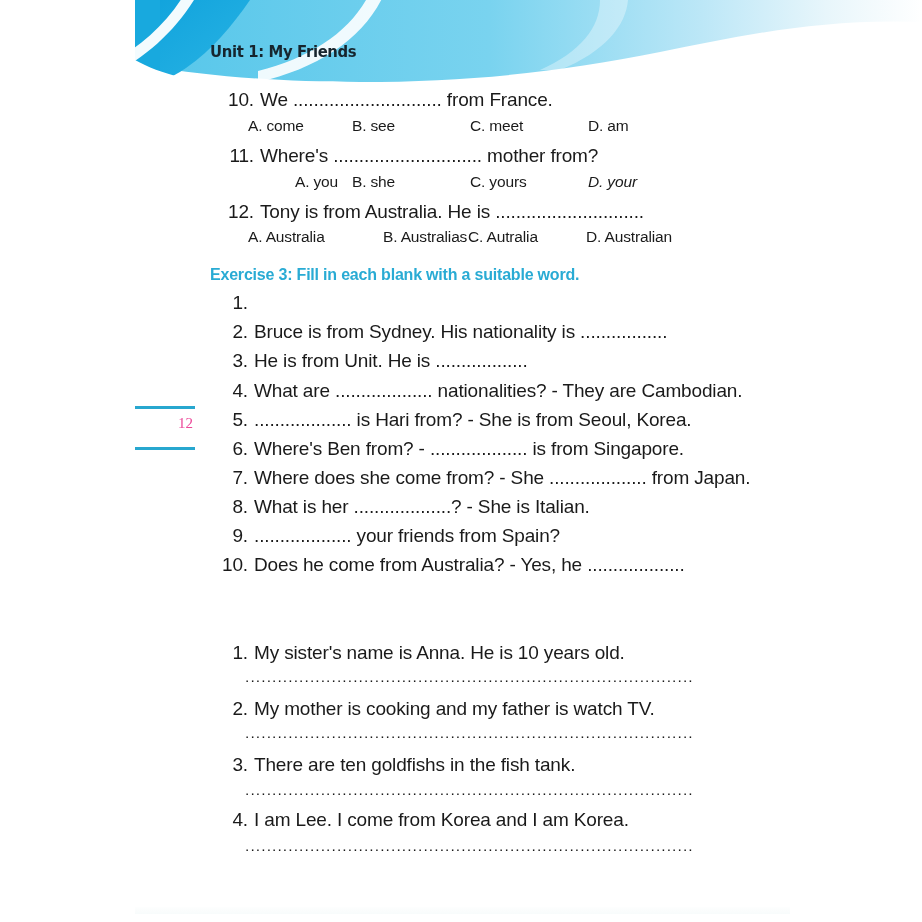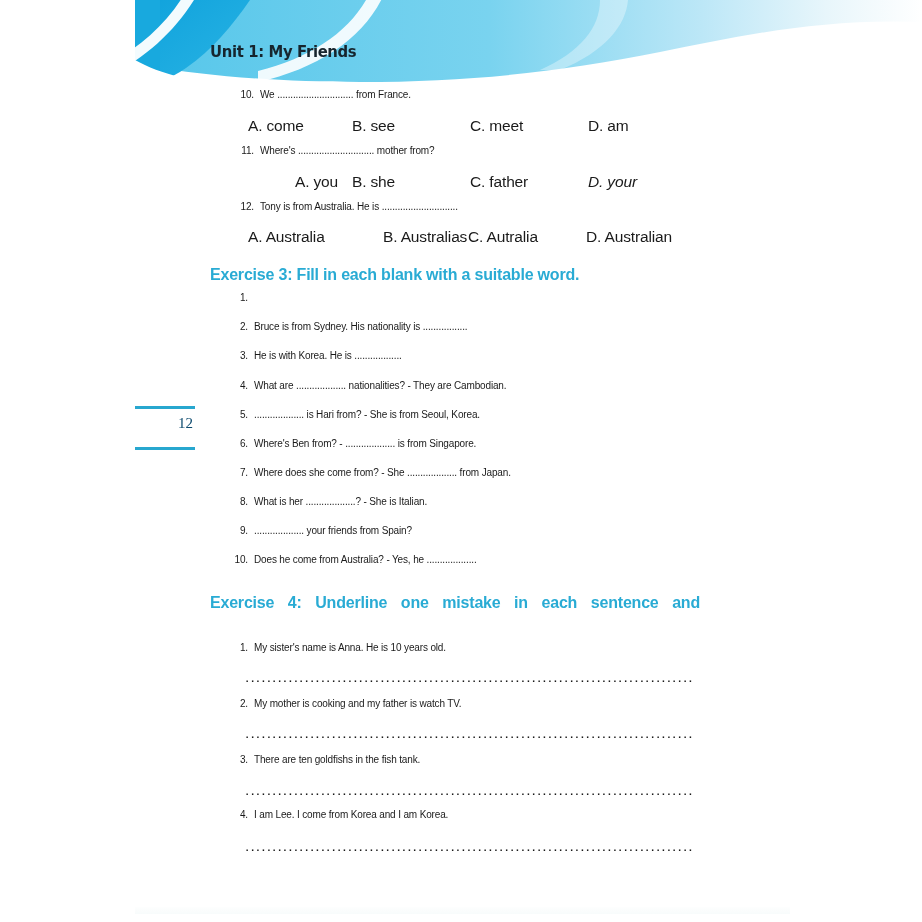--- a/index.html
+++ b/index.html
@@ -59,38 +59,38 @@
     background: #28a7cf;
   }
   .page-marker .rule.top { top: 0; }
   .page-marker .rule.bottom { bottom: 0; }
   .page-marker .pageno {
     position: absolute;
     right: 2px;
     top: 10px;
     font-family: "Liberation Serif", serif;
     font-size: 15px;
-    color: #0c4a6e;
+    color: #ec4899;
     line-height: 1;
   }
 
   
   .content {
     position: absolute;
     left: 0;
     top: 0;
     width: 922px;
   }
 
   
   .qrow {
     position: absolute;
     display: flex;
     align-items: flex-end;
-    font-size: 10px;
+    font-size: 19px;
     line-height: 1;
     letter-spacing: -0.15px;
     color: #1a1a1a;
     white-space: nowrap;
   }
   .qnum {
     display: inline-block;
     text-align: right;
     margin-right: 6px;
   }
@@ -241,21 +241,21 @@
     <span class="opt" style="left:588px;">D. am</span>
   </div>
 
   <div class="qrow" style="left:224px; top:146px;">
     <span class="qnum w-wide">11.</span>
     <span>Where's ............................. mother from?</span>
   </div>
   <div class="optrow" style="left:0; top:174px; width:922px;">
     <span class="opt" style="left:264px;margin-left:31px;">A. you</span>
     <span class="opt" style="left:352px;">B. she</span>
-    <span class="opt" style="left:470px;">C. father</span>
+    <span class="opt" style="left:470px;">C. yours</span>
     <span class="opt" style="left:588px;font-style:italic;">D. your</span>
   </div>
 
   <div class="qrow" style="left:224px; top:202px;">
     <span class="qnum w-wide">12.</span>
     <span>Tony is from Australia. He is .............................</span>
   </div>
   <div class="optrow" style="left:0; top:229px; width:922px;">
     <span class="opt" style="left:248px;">A. Australia</span>
     <span class="opt" style="left:350px;margin-left:33px;">B. Australias</span>
@@ -267,21 +267,21 @@
 
   <div class="qrow" style="left:222px; top:293px;">
     <span class="qnum w-narrow">1.</span>
   </div>
   <div class="qrow" style="left:222px; top:322px;">
     <span class="qnum w-narrow">2.</span>
     <span>Bruce is from Sydney. His nationality is .................</span>
   </div>
   <div class="qrow" style="left:222px; top:351px;">
     <span class="qnum w-narrow">3.</span>
-    <span>He is with Korea. He is ..................</span>
+    <span>He is from Unit. He is ..................</span>
   </div>
   <div class="qrow" style="left:222px; top:381px;">
     <span class="qnum w-narrow">4.</span>
     <span>What are ................... nationalities? - They are Cambodian.</span>
   </div>
   <div class="qrow" style="left:222px; top:410px;">
     <span class="qnum w-narrow">5.</span>
     <span>................... is Hari from? - She is from Seoul, Korea.</span>
   </div>
   <div class="qrow" style="left:222px; top:439px;">
@@ -299,21 +299,20 @@
   <div class="qrow" style="left:222px; top:526px;">
     <span class="qnum w-narrow">9.</span>
     <span>................... your friends from Spain?</span>
   </div>
   <div class="qrow" style="left:222px; top:555px;">
     <span class="qnum w-narrow">10.</span>
     <span>Does he come from Australia? - Yes, he ...................</span>
   </div>
 
   <div class="ex-heading justified" style="left:210px; top:592px;">
-    <span class="jline">Exercise 4: Underline one mistake in each sentence and</span>
   </div>
 
   <div class="qrow" style="left:222px; top:643px;">
     <span class="qnum w-narrow">1.</span>
     <span>My sister's name is Anna. He is 10 years old.</span>
   </div>
   <div class="answer-line" style="top:670px;">................................................................................................................</div>
 
   <div class="qrow" style="left:222px; top:699px;">
     <span class="qnum w-narrow">2.</span>

